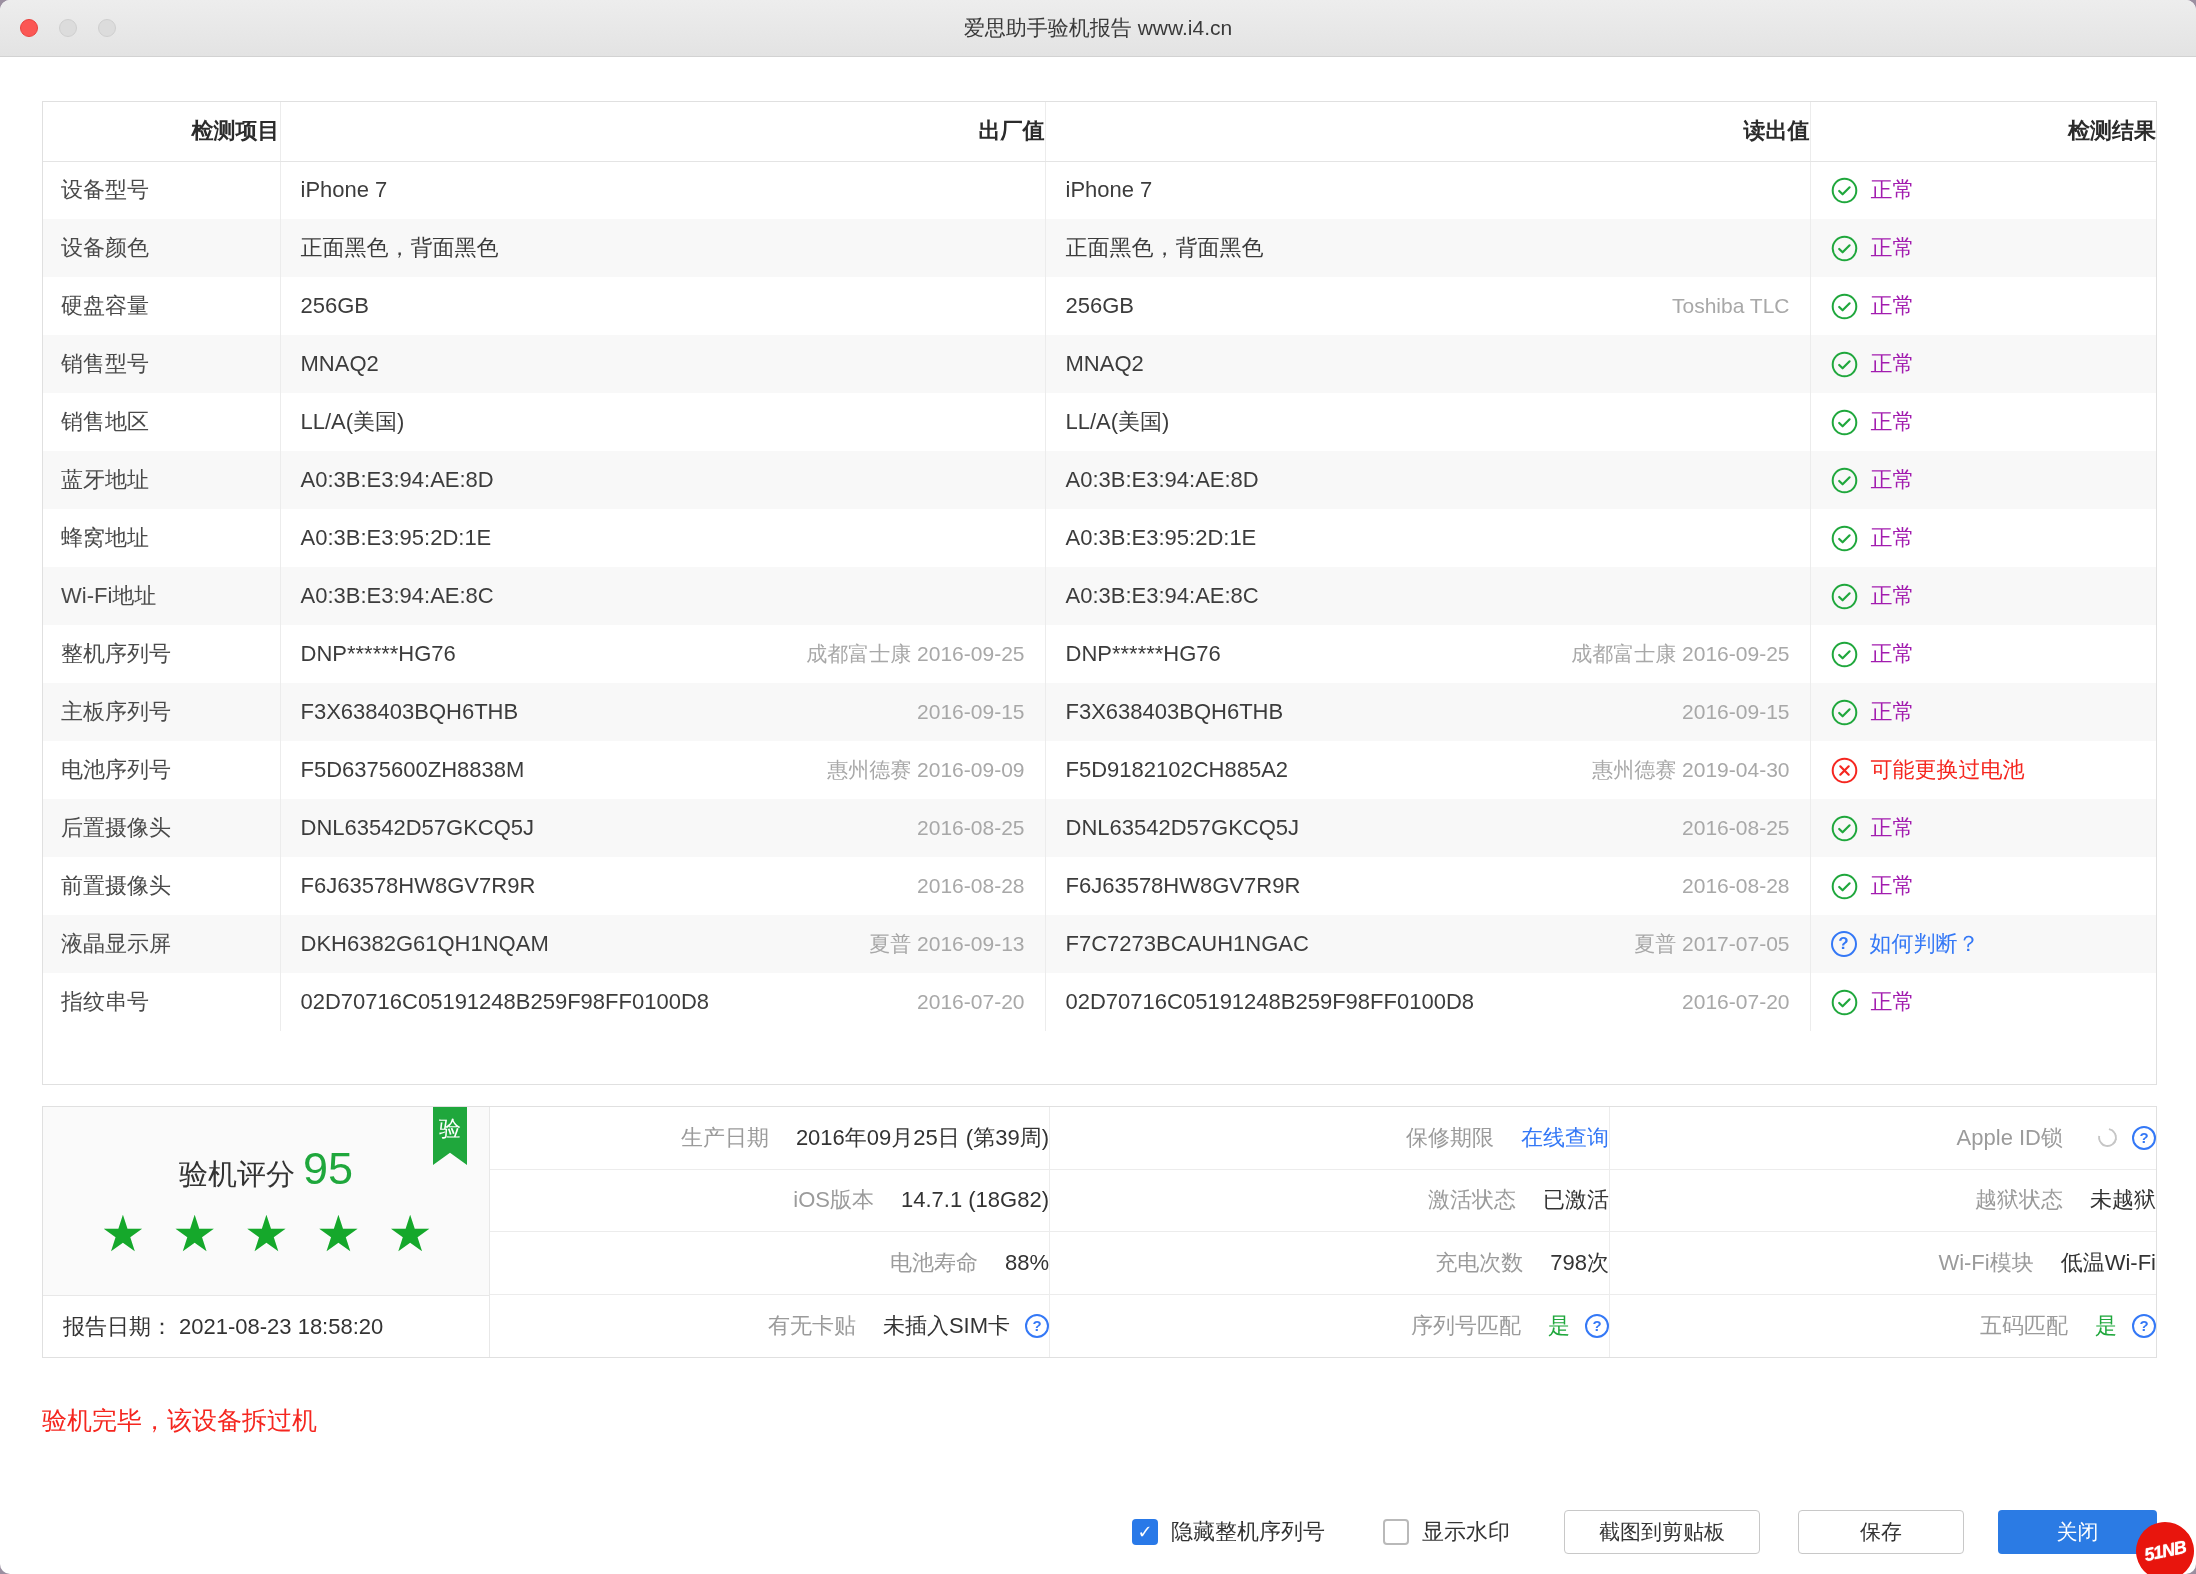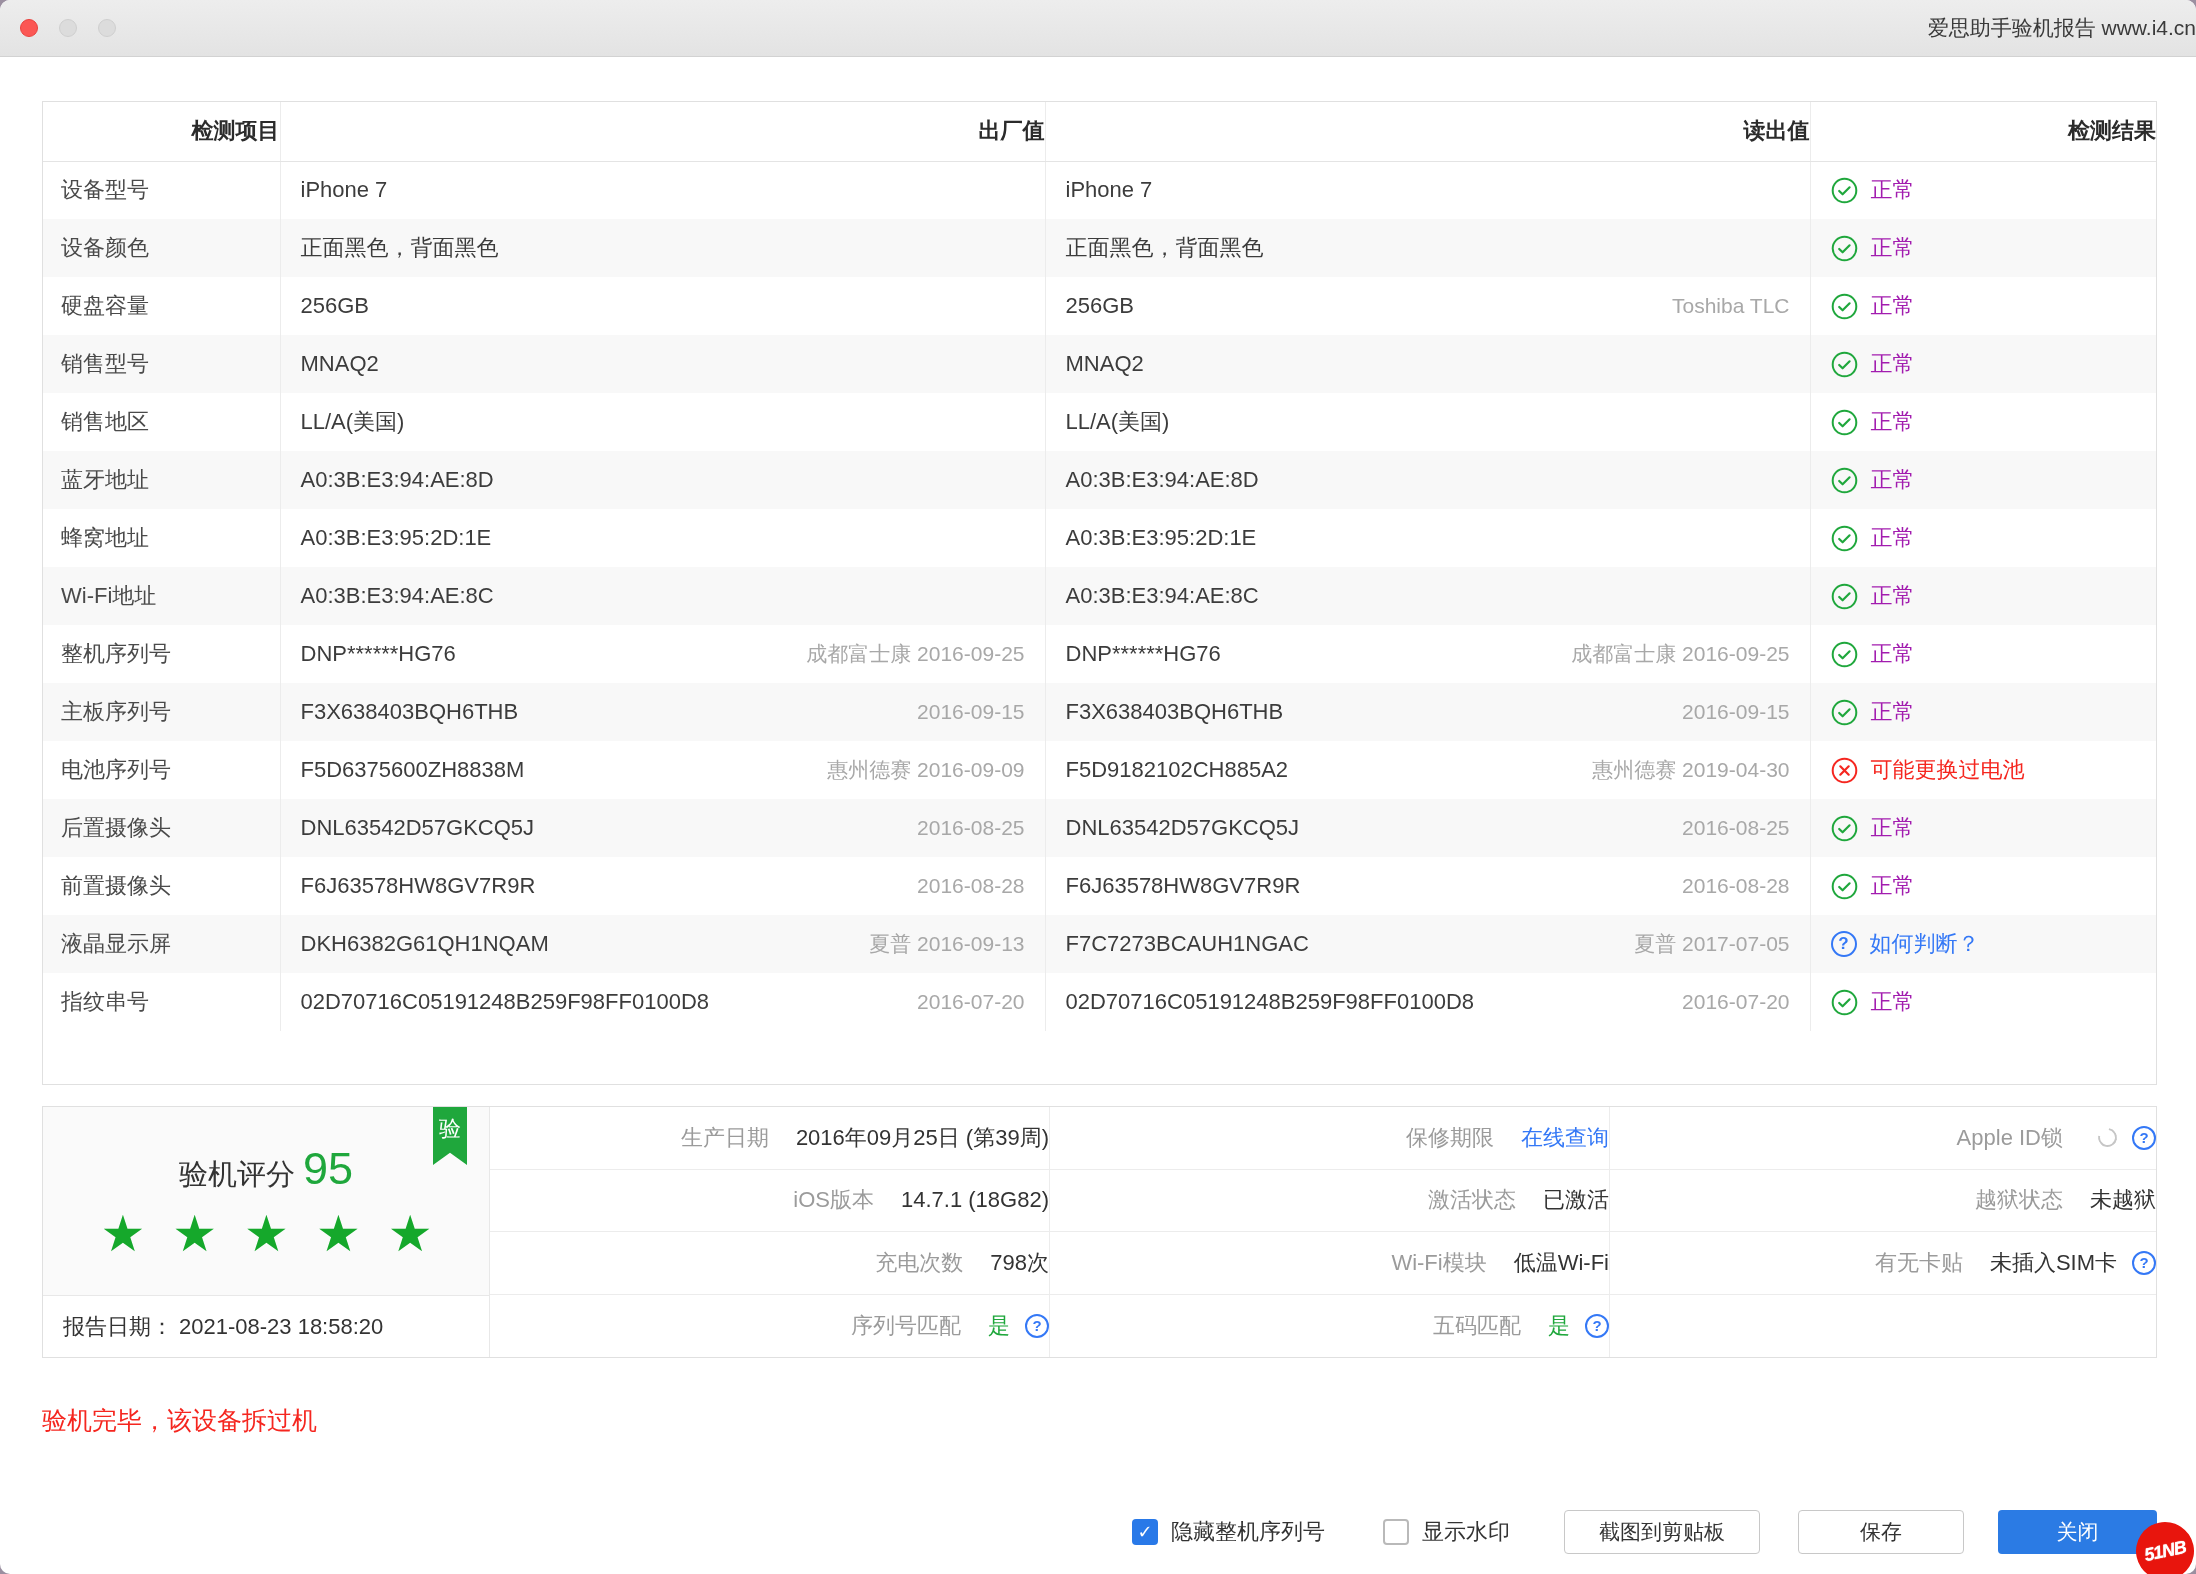--- a/index.html
+++ b/index.html
@@ -1,21 +1,21 @@
 <!DOCTYPE html>
 <html><head>
 <meta charset="utf-8">
 <style>
   * { margin:0; padding:0; box-sizing:border-box; }
   html,body { width:2196px; height:1574px; font-family:"Liberation Sans","DejaVu Sans",sans-serif; background:#9b8fa0; }
   .window { position:absolute; inset:0; background:#fff; border-radius:10px; overflow:hidden; }
 
   
   .titlebar { height:57px; background:linear-gradient(#ededed,#e3e3e3); border-bottom:1px solid #d2d2d2;
-              position:relative; display:flex; align-items:center; justify-content:flex-end; }
+              position:relative; display:flex; align-items:center; justify-content:center; }
   .traffic { position:absolute; left:20px; top:0; height:100%; display:flex; align-items:center; gap:21px; }
   .tl { width:18px; height:18px; border-radius:50%; cursor:default; }
   .tl.red { background:#fb5754; border:1px solid #e9423e; }
   .tl.gray { background:#dcdcdc; border:1px solid #cfcfcf; }
   .title { font-size:21px; color:#3a3a3a; }
 
   
   .content { padding:44px 39px 0 42px; position:relative; }
 
   
@@ -546,20 +546,24 @@
           </div>
           <div class="sum-cell">
             <span class="sum-label">激活状态</span>
             <span class="sum-value">已激活</span>
           </div>
           <div class="sum-cell">
             <span class="sum-label">越狱状态</span>
             <span class="sum-value">未越狱</span>
           </div>
           <div class="sum-cell">
+            <span class="sum-label">电池寿命</span>
+            <span class="sum-value">88%</span>
+          </div>
+          <div class="sum-cell">
             <span class="sum-label">充电次数</span>
             <span class="sum-value">798次</span>
           </div>
           <div class="sum-cell">
             <span class="sum-label">Wi-Fi模块</span>
             <span class="sum-value">低温Wi-Fi</span>
           </div>
           <div class="sum-cell">
             <span class="sum-label">有无卡贴</span>
             <span class="sum-value">未插入SIM卡</span>

